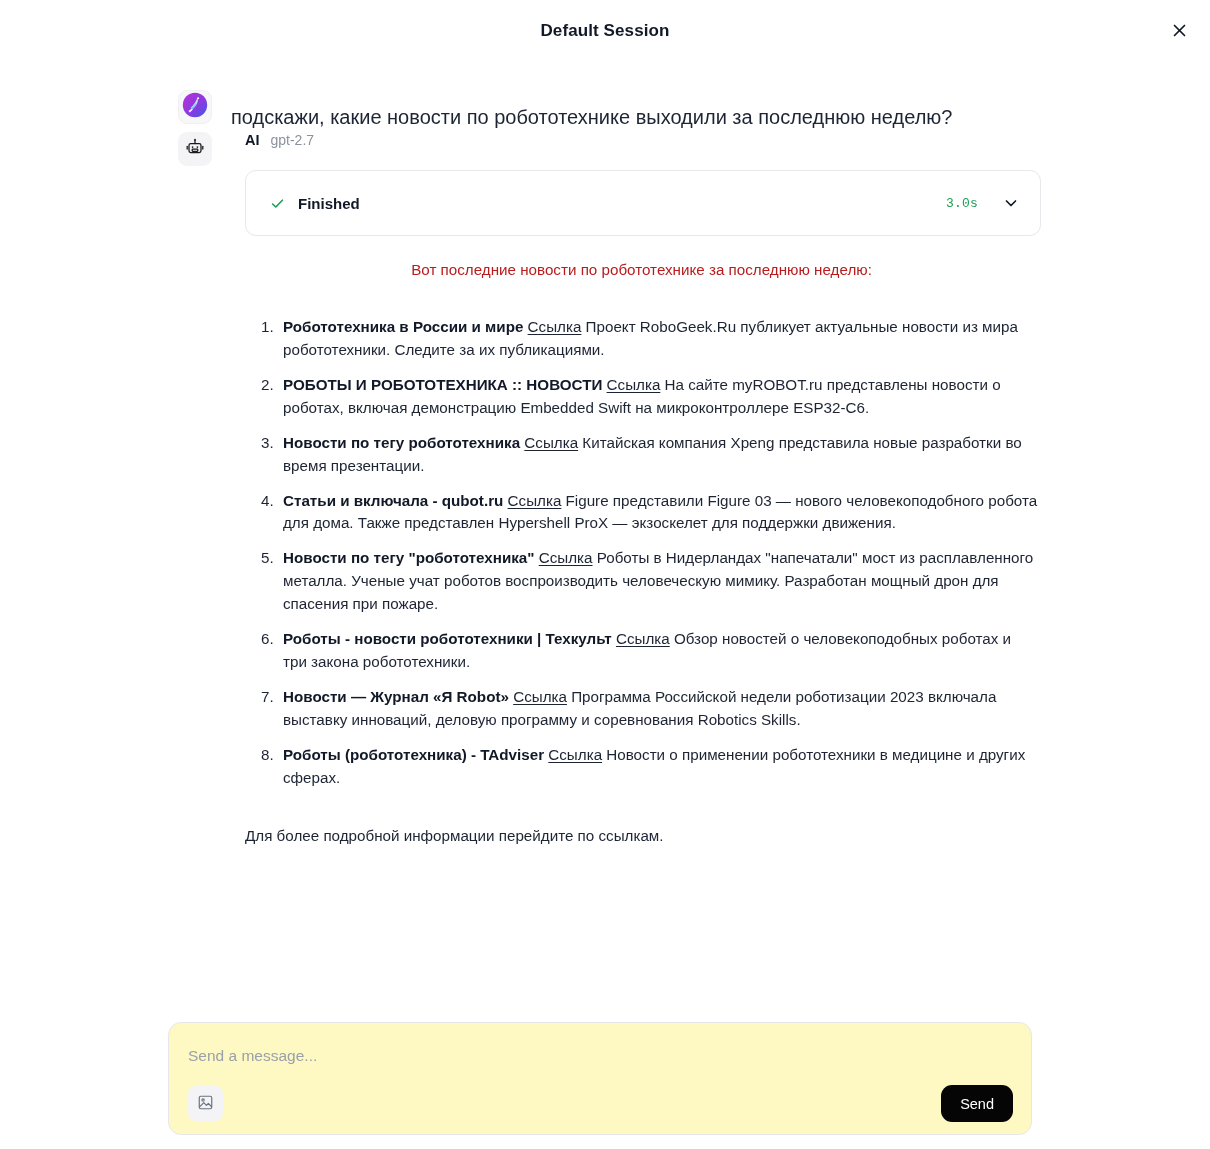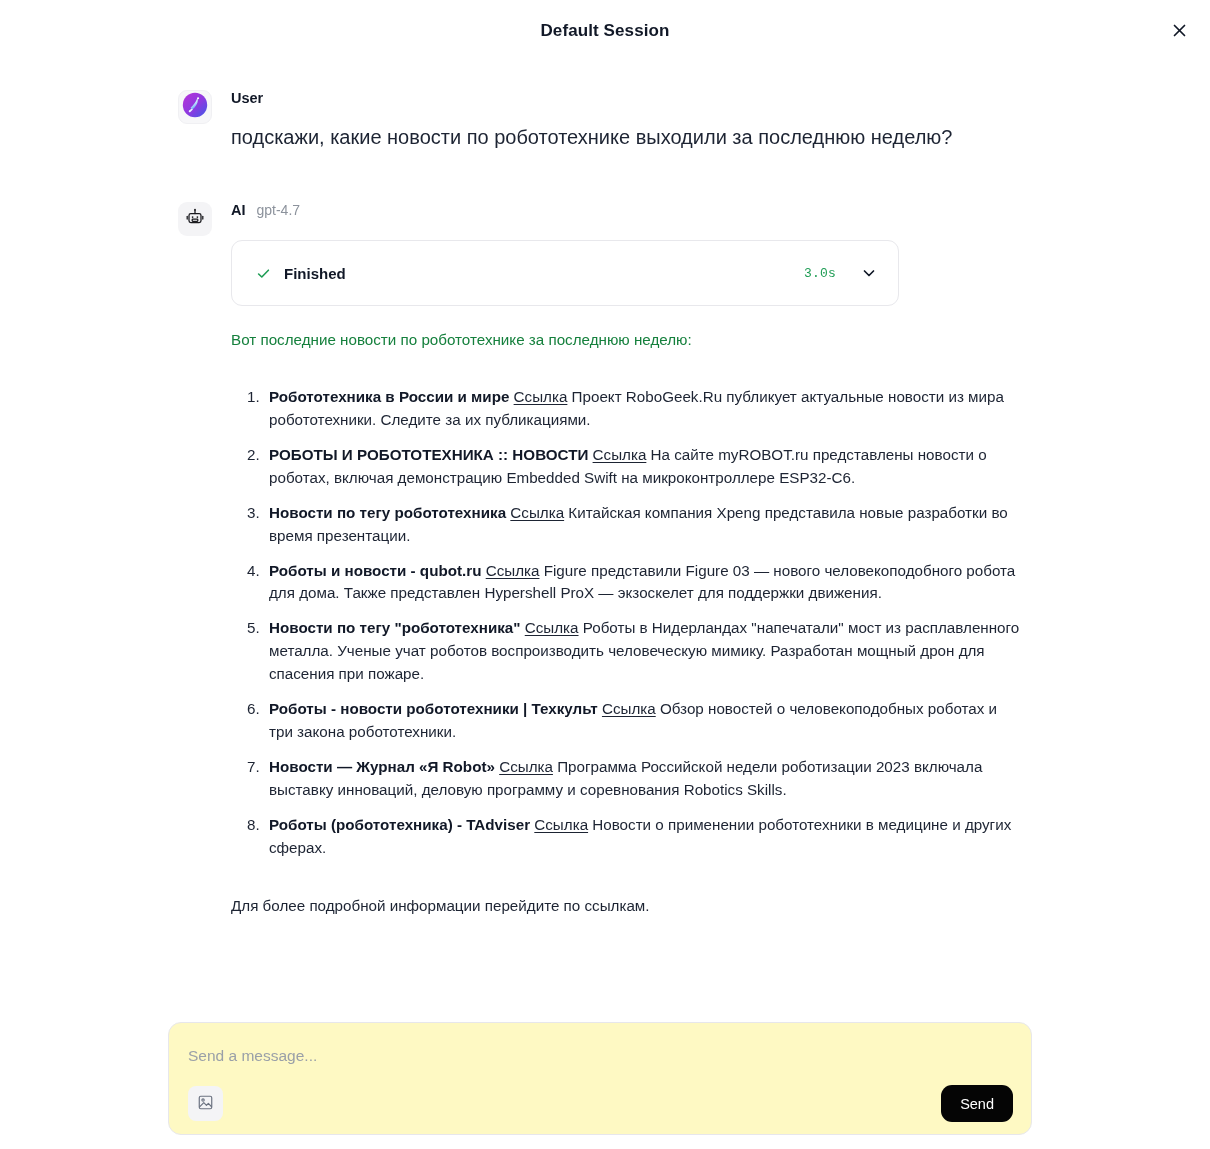--- a/index.html
+++ b/index.html
@@ -64,21 +64,21 @@
     overflow: hidden;
   }
 
   .msg-row {
     display: flex;
     align-items: flex-start;
     padding: 0 0 0 0;
   }
 
   .msg-user { margin-top: 28px; padding-left: 178px; }
-  .msg-ai   { margin-top: 50px; padding-left: 178px; }
+  .msg-ai   { padding-left: 178px; gap: 14px; }
 
   .avatar {
     width: 34px;
     height: 34px;
     border-radius: 9px;
     flex: 0 0 34px;
     display: flex;
     align-items: center;
     justify-content: center;
     margin-right: 19px;
@@ -113,21 +113,21 @@
   .msg-text {
     margin-top: 12px;
     font-size: 20px;
     line-height: 1.5;
     color: #1d2433;
   }
 
   
   .status-card {
     margin-top: 18px;
-    width: 668px;
+    width: 796px;
     height: 66px;
     border: 1px solid #e8e8ec;
     border-radius: 11px;
     background: #ffffff;
     display: flex;
     align-items: center;
     padding: 0 20px 0 24px;
     cursor: pointer;
   }
   .status-check {
@@ -155,21 +155,21 @@
   }
 
   
   .answer {
     margin-top: 23px;
     font-size: 15.2px;
     line-height: 1.5;
     color: #1d2433;
     width: 793px;
   }
-  .answer-intro { color: #15803d; }
+  .answer-intro { color: #b91c1c; text-align: center; }
 
   ol.news-list {
     margin: 34px 0 0 0;
     padding-left: 33px;
     list-style-position: outside;
   }
   ol.news-list li {
     margin-bottom: 12px;
     line-height: 1.51;
     padding-left: 5px;
@@ -288,23 +288,20 @@
               </linearGradient>
             </defs>
             <circle cx="13" cy="13" r="12.2" fill="url(#gU)"></circle>
             <path d="M15.6 5.6 C16.4 9.2 15.4 12.6 12.6 15.4 L10.4 17.6 L8.6 15.8 L10.8 13.6 C13.6 10.8 14.6 7.6 15.6 5.6 Z" fill="url(#gS)"></path>
             <path d="M9.9 16.4 L10.9 17.4 L8.4 19.9 C8.0 20.3 7.4 20.3 7.0 19.9 C6.6 19.5 6.6 18.9 7.0 18.5 Z" fill="#e9f3ff"></path>
             <circle cx="16.1" cy="6.2" r="1.05" fill="#ffffff" opacity="0.95"></circle>
           </svg>
         </span>
       </div>
       <div class="msg-body">
-        <div class="msg-meta">
-          <span class="msg-author">User</span>
-        </div>
         <div class="msg-text">подскажи, какие новости по робототехнике выходили за последнюю неделю?</div>
       </div>
     </div>
 
     <div class="msg-row msg-ai">
       <div class="avatar avatar-ai">
         <span>
           <svg width="20" height="20" viewBox="0 0 20 20" fill="none" stroke="#1b1b1f" stroke-width="1.3" stroke-linecap="round" stroke-linejoin="round">
             <rect x="4" y="6.6" width="12" height="9" rx="1.8"></rect>
             <line x1="10" y1="3.2" x2="10" y2="6.6"></line>
@@ -313,21 +310,21 @@
             <line x1="17.8" y1="9.5" x2="17.8" y2="12"></line>
             <circle cx="7.6" cy="10.1" r="0.85" fill="#1b1b1f" stroke="none"></circle>
             <circle cx="12.4" cy="10.1" r="0.85" fill="#1b1b1f" stroke="none"></circle>
             <rect x="7.2" y="12.2" width="5.6" height="2.1" rx="0.5"></rect>
           </svg>
         </span>
       </div>
       <div class="msg-body">
         <div class="msg-meta">
           <span class="msg-author">AI</span>
-          <span class="msg-model">gpt-4.7</span>
+          <span class="msg-model">gpt-2.7</span>
         </div>
 
         <div class="status-card">
           <span class="status-check">
             <svg width="15" height="15" viewBox="0 0 15 15" fill="none" stroke="#1f9d55" stroke-width="1.6" stroke-linecap="round" stroke-linejoin="round">
               <path d="M2.6 8.0 L5.8 11.0 L12.4 4.2"></path>
             </svg>
           </span>
           <span class="status-label">Finished</span>
           <span class="status-spacer"></span>
@@ -339,21 +336,21 @@
           </span>
         </div>
 
         <div class="answer">
           <div class="answer-intro">Вот последние новости по робототехнике за последнюю неделю:</div>
 
           <ol class="news-list" id="news-list">
               <li><span class="news-title">Робототехника в России и мире</span> <a class="news-link">Ссылка</a> <span class="news-desc">Проект RoboGeek.Ru публикует актуальные новости из мира робототехники. Следите за их публикациями.</span></li>
               <li><span class="news-title">РОБОТЫ И РОБОТОТЕХНИКА :: НОВОСТИ</span> <a class="news-link">Ссылка</a> <span class="news-desc">На сайте myROBOT.ru представлены новости о роботах, включая демонстрацию Embedded Swift на микроконтроллере ESP32-C6.</span></li>
               <li><span class="news-title">Новости по тегу робототехника</span> <a class="news-link">Ссылка</a> <span class="news-desc">Китайская компания Xpeng представила новые разработки во время презентации.</span></li>
-              <li><span class="news-title">Роботы и новости - qubot.ru</span> <a class="news-link">Ссылка</a> <span class="news-desc">Figure представили Figure 03 — нового человекоподобного робота для дома. Также представлен Hypershell ProX — экзоскелет для поддержки движения.</span></li>
+              <li><span class="news-title">Статьи и включала - qubot.ru</span> <a class="news-link">Ссылка</a> <span class="news-desc">Figure представили Figure 03 — нового человекоподобного робота для дома. Также представлен Hypershell ProX — экзоскелет для поддержки движения.</span></li>
               <li><span class="news-title">Новости по тегу "робототехника"</span> <a class="news-link">Ссылка</a> <span class="news-desc">Роботы в Нидерландах "напечатали" мост из расплавленного металла. Ученые учат роботов воспроизводить человеческую мимику. Разработан мощный дрон для спасения при пожаре.</span></li>
               <li><span class="news-title">Роботы - новости робототехники | Техкульт</span> <a class="news-link">Ссылка</a> <span class="news-desc">Обзор новостей о человекоподобных роботах и три закона робототехники.</span></li>
               <li><span class="news-title">Новости — Журнал «Я Robot»</span> <a class="news-link">Ссылка</a> <span class="news-desc">Программа Российской недели роботизации 2023 включала выставку инноваций, деловую программу и соревнования Robotics Skills.</span></li>
               <li><span class="news-title">Роботы (робототехника) - TAdviser</span> <a class="news-link">Ссылка</a> <span class="news-desc">Новости о применении робототехники в медицине и других сферах.</span></li>
             </ol>
 
           <div class="answer-outro">Для более подробной информации перейдите по ссылкам.</div>
         </div>
       </div>
     </div>

